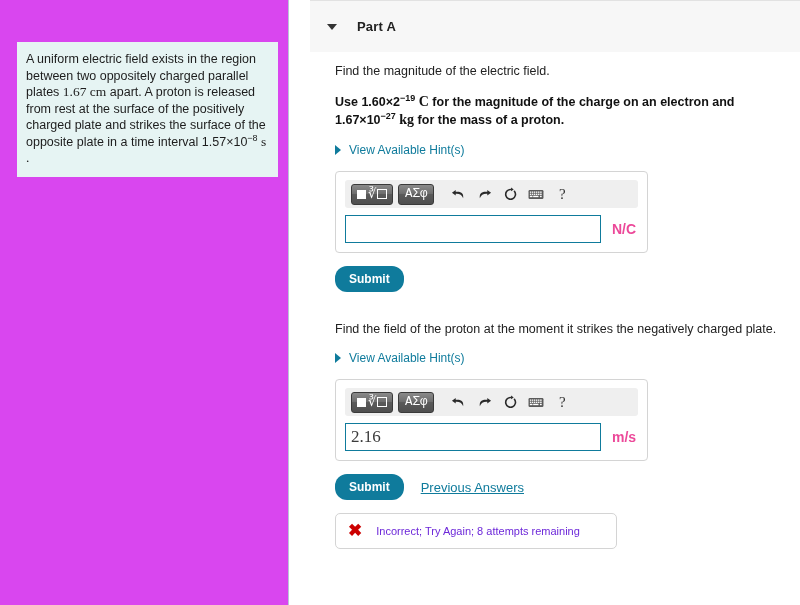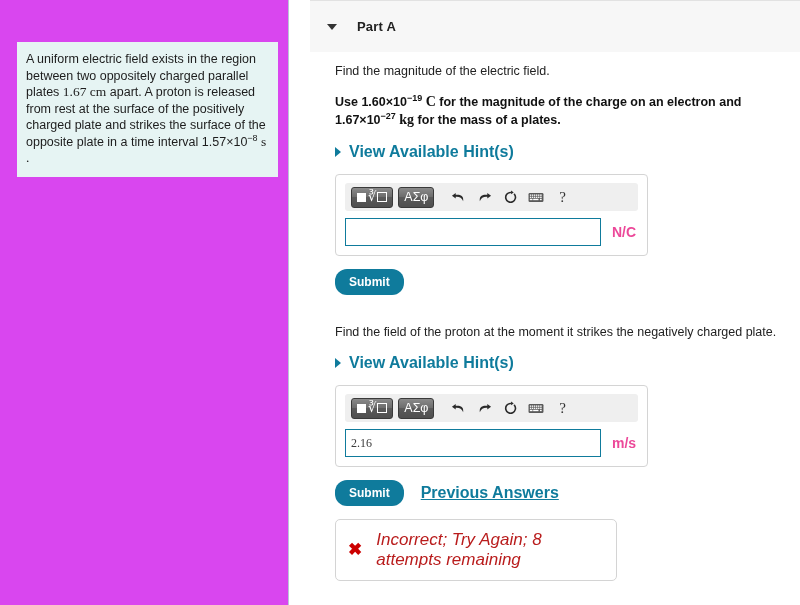--- a/index.html
+++ b/index.html
@@ -116,22 +116,22 @@
     font-family: "Liberation Serif", serif;
     font-size: 14px;
     font-weight: bold;
   }
 
   .hint-link {
     display: inline-flex;
     align-items: center;
     margin-top: 14px;
     color: #0f7b9c;
-    font-size: 16px;
-    font-weight: bold;
+    font-size: 12px;
+    font-weight: normal;
     cursor: pointer;
     text-decoration: none;
   }
   .caret-right {
     width: 0;
     height: 0;
     border-top: 5px solid transparent;
     border-bottom: 5px solid transparent;
     border-left: 6px solid #0f7b9c;
     margin-right: 8px;
@@ -167,21 +167,21 @@
     border-radius: 3px;
     background: linear-gradient(to bottom, #8a8a8a 0%, #6e6e6e 45%, #5a5a5a 50%, #4f4f4f 100%);
     color: #ffffff;
     display: flex;
     align-items: center;
     justify-content: center;
     cursor: pointer;
     box-sizing: border-box;
   }
   .tmpl-btn.greek {
-    font-family: Liberation Sans, sans-serif;
+    font-family: Liberation Mono, monospace;
     font-size: 12.5px;
     letter-spacing: 0px;
   }
   .sq-glyph {
     width: 9px;
     height: 9px;
     background: #ffffff;
     display: inline-block;
     margin-right: 2px;
   }
@@ -220,21 +220,21 @@
     align-items: center;
     margin-top: 7px;
   }
   .answer-input {
     width: 256px;
     height: 28px;
     border: 1px solid #0f7b9c;
     box-sizing: border-box;
     background: #ffffff;
     font-family: "Liberation Serif", serif;
-    font-size: 12px;
+    font-size: 17px;
     color: #3b3b3b;
     padding: 0 5px;
     outline: none;
     border-radius: 0;
   }
   .unit-label {
     font-family: Liberation Sans, sans-serif;
     font-size: 14px;
     font-weight: bold;
     color: #ec4899;
@@ -256,22 +256,22 @@
     font-size: 12px;
     font-weight: bold;
     padding: 7px 14px 7px 14px;
     border-radius: 12px;
     cursor: pointer;
     line-height: 12px;
   }
   .prev-answers {
     margin-left: 17px;
     color: #0f7b9c;
-    font-size: 16px;
-    font-weight: bold;
+    font-size: 13px;
+    font-weight: normal;
     text-decoration: underline;
     cursor: pointer;
   }
 
   
   .feedback-box {
     margin-top: 13px;
     width: 282px;
     border: 1px solid #d4d4d4;
     border-radius: 5px;
@@ -282,23 +282,22 @@
     box-sizing: border-box;
   }
   .x-icon {
     color: #cc0000;
     font-size: 17px;
     font-weight: bold;
     line-height: 14px;
     margin-right: 14px;
   }
   .feedback-text {
-    font-size: 17px;
-    color: #b91c1c;
-    font-style: italic;
+    font-size: 11px;
+    color: #6d28d9;
   }
   .spacer-b { height: 18px; }
 </style>
 </head>
 <body>
 
 <div class="page">
 
   <div class="left-panel">
     <div class="problem-statement">
@@ -316,21 +315,21 @@
 
     <div class="part-header">
       <span class="caret-down"></span>
       <span class="part-title">Part A</span>
     </div>
 
     <div class="part-body">
       <div class="question-text">Find the magnitude of the electric field.</div>
 
       <div class="constants-text">
-        <span>Use 1.60×10</span><sup class="sci">−19</sup><span class="unit"> C</span><span> for the magnitude of the charge on an electron and 1.67×10</span><sup class="sci">−27</sup><span class="unit"> kg</span><span> for the mass of a plates.</span>
+        <span>Use 1.60×2</span><sup class="sci">−19</sup><span class="unit"> C</span><span> for the magnitude of the charge on an electron and 1.67×10</span><sup class="sci">−27</sup><span class="unit"> kg</span><span> for the mass of a proton.</span>
       </div>
 
       <a class="hint-link">
         <span class="caret-right"></span>
         <span>View Available Hint(s)</span>
       </a>
 
       <div class="answer-box">
         <div class="answer-toolbar">
           <div class="tmpl-btn">

